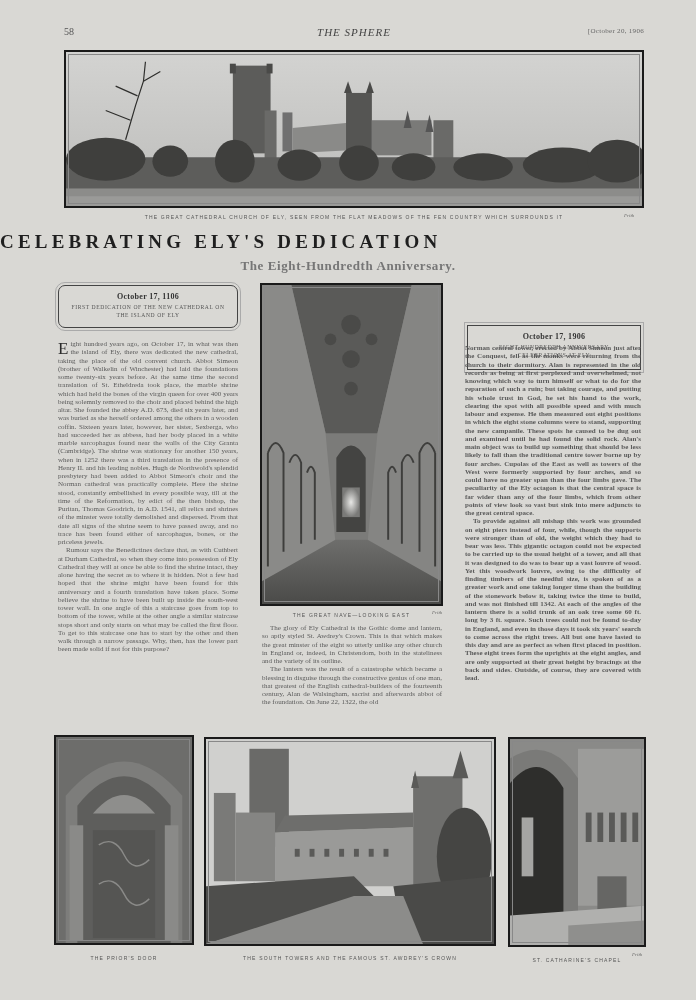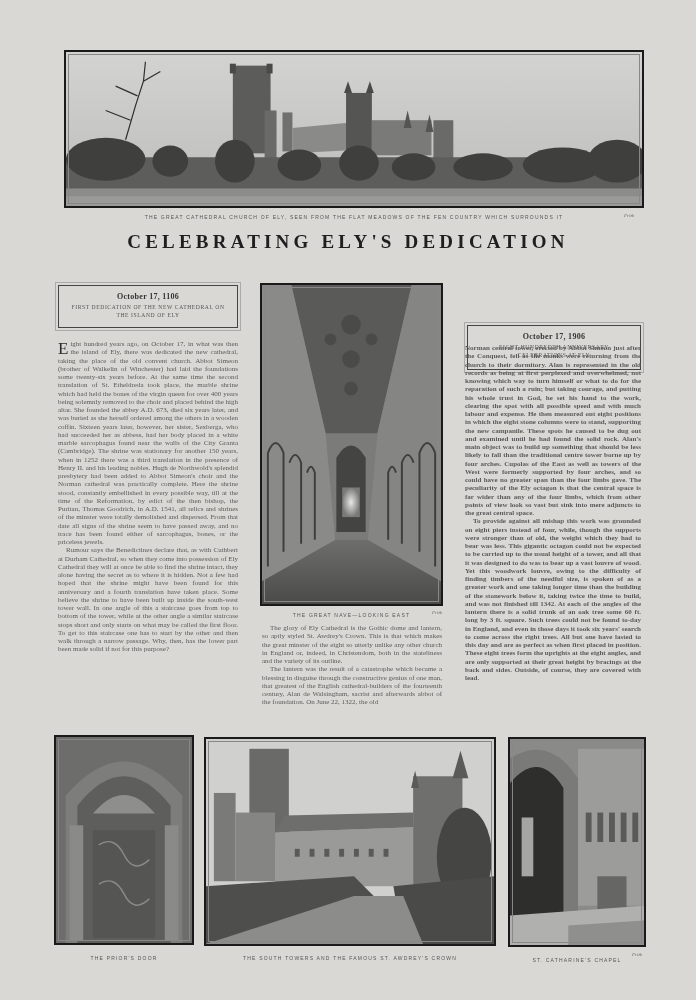--- a/index.html
+++ b/index.html
@@ -34,21 +34,21 @@
     font-family: "Liberation Sans", "DejaVu Sans", sans-serif;
     font-size: 5px;
     letter-spacing: 1.2px;
     color: #555;
     text-align: center;
     text-transform: uppercase;
   }
   .credit { position: absolute; font-size: 5px; font-style: italic; color: #666; }
 
   .headline {
-    position: absolute; top: 231px; left: 0; width: 696px; text-align: center;
+    position: absolute; top: 231px; left: 0; width: 696px; 
     font-family: "Liberation Serif", "DejaVu Serif", serif;
     font-weight: bold; font-size: 19px; letter-spacing: 4.2px; color: #1f1f1f;
   }
   .subhead {
     position: absolute; top: 258px; left: 0; width: 696px; text-align: center;
     font-family: "Liberation Serif", "DejaVu Serif", serif;
     font-weight: bold; font-size: 13px; letter-spacing: 0.6px; color: #767676;
   }
 
   .datebox {
@@ -75,20 +75,25 @@
   .col p.first { text-indent: 0; }
   .dropcap {
     float: left; font-size: 17px; line-height: 15px; padding-right: 2px; margin-top: 1px; color: #2a2a2a;
   }
 </style>
 </head>
 <body>
 
 <div class="page">
 
+  <div class="running-head">
+    <span class="page-num">58</span>
+    <span class="mag-title">THE SPHERE</span>
+    <span class="issue-date">[October 20, 1906</span>
+  </div>
 
   <div class="photo" style="left:64px; top:50px; width:580px; height:158px;">
     <svg viewBox="0 0 580 158" preserveAspectRatio="none">
       <defs>
         <linearGradient id="sky1" x1="0" y1="0" x2="0" y2="1">
           <stop offset="0" stop-color="#d3d3d1"></stop>
             <stop offset="1" stop-color="#bcbcba"></stop>
         </linearGradient>
       </defs>
       <rect width="580" height="158" fill="url(#sky1)"></rect>
@@ -126,22 +131,23 @@
         <path d="M78 30 L95 20 M72 45 L50 35 M65 70 L40 60"></path>
       </g>
       <rect x="0" y="140" width="580" height="18" fill="#8c8c8a"></rect>
       <rect x="0" y="148" width="580" height="10" fill="#9a9a98"></rect>
     </svg>
   </div>
   <div class="caption" style="left:64px; top:214px; width:580px;">The great cathedral church of Ely, seen from the flat meadows of the Fen country which surrounds it</div>
   <div class="credit" style="left:624px; top:213px;">Frith</div>
 
   <div class="headline">CELEBRATING ELY'S DEDICATION</div>
-
-  <div class="datebox" style="left:58px; top:285px; width:180px; height:43px;">
+  <div class="subhead">The Eight-Hundredth Anniversary.</div>
+
+  <div class="datebox" style="left:58px; top:285px; width:180px; height:43px;border-radius:7px;">
     <div class="d">October 17, 1106</div>
     <div class="t">First dedication of the new cathedral on the Island of Ely</div>
   </div>
 
   <div class="datebox" style="left:467px; top:288px; width:174px; height:45px;margin-top:37px;">
     <div class="d">October 17, 1906</div>
     <div class="t">Eight-hundredth anniversary celebrations at Ely</div>
   </div>
 
   <div class="photo" style="left:260px; top:283px; width:183px; height:323px;">

